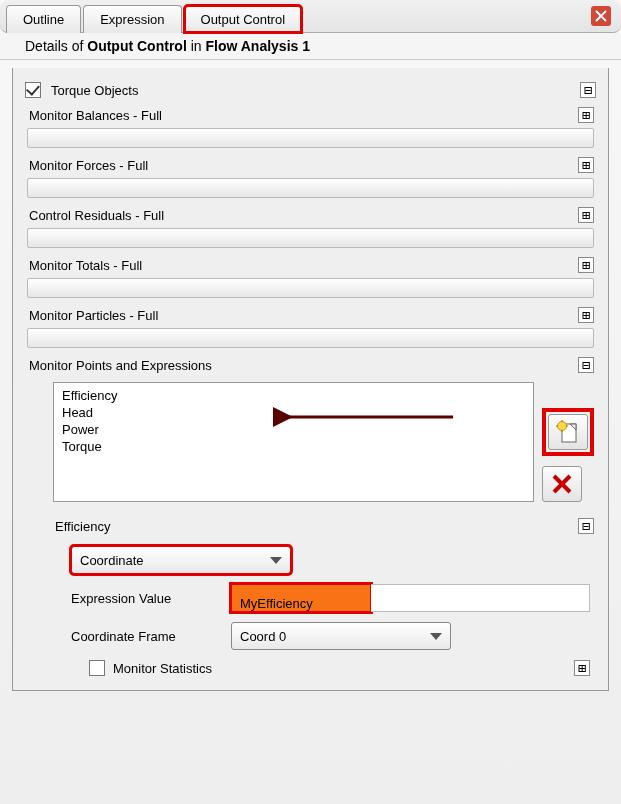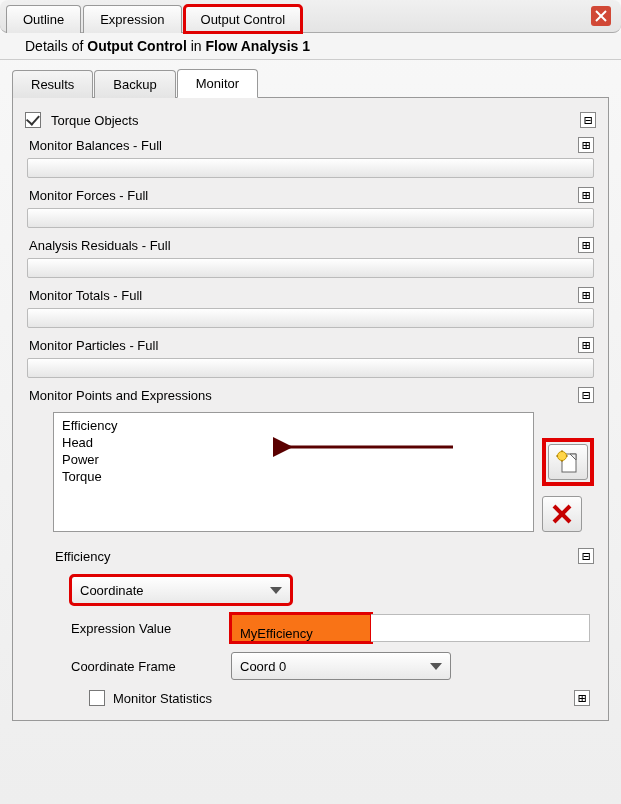--- a/index.html
+++ b/index.html
@@ -253,25 +253,20 @@
     <div class="tab">Outline</div>
     <div class="tab">Expression</div>
     <div class="tab hl-red">Output Control</div>
   </div>
 
   <div class="details-line">
     <span>Details of </span><b>Output Control</b><span> in </span><b>Flow Analysis 1</b>
   </div>
 
   <div class="inner">
-    <div class="sub-tabs">
-      <div class="sub-tab">Results</div>
-      <div class="sub-tab">Backup</div>
-      <div class="sub-tab active">Monitor</div>
-    </div>
 
     <div class="panel">
 
       <div class="section-row">
         <span class="checkbox checked"></span>
         <span class="section-title">Torque Objects</span>
         <span class="toggle-icon">⊟</span>
       </div>
 
       <div class="subgroup">
@@ -285,21 +280,21 @@
       <div class="subgroup">
         <div class="head">
           <span class="section-title">Monitor Forces - Full</span>
           <span class="toggle-icon">⊞</span>
         </div>
         <div class="bar"></div>
       </div>
 
       <div class="subgroup">
         <div class="head">
-          <span class="section-title">Analysis Residuals - Full</span>
+          <span class="section-title">Control Residuals - Full</span>
           <span class="toggle-icon">⊞</span>
         </div>
         <div class="bar"></div>
       </div>
 
       <div class="subgroup">
         <div class="head">
           <span class="section-title">Monitor Totals - Full</span>
           <span class="toggle-icon">⊞</span>
         </div>

